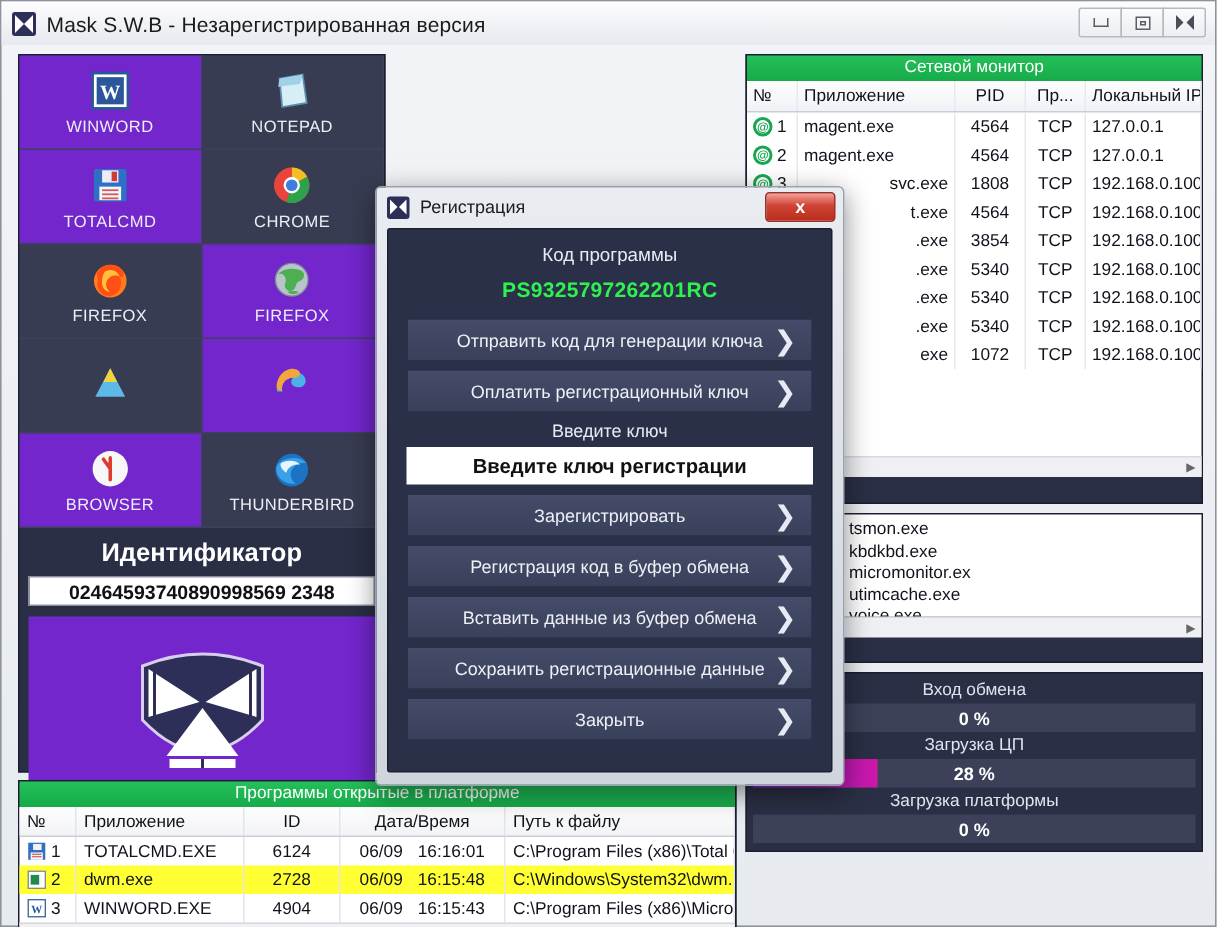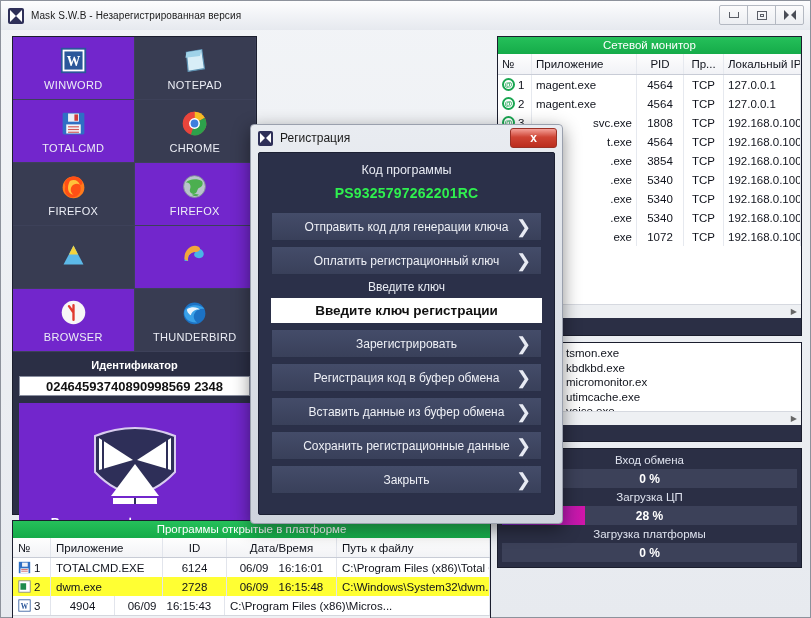--- a/index.html
+++ b/index.html
@@ -30,21 +30,21 @@
     content: ""; position: absolute; top: 2px; bottom: 2px; width: 0; height: 0;
   }
   .tb-icon::before {
     left: 2px; border-left: 6px solid #fff;
     border-top: 6px solid transparent; border-bottom: 6px solid transparent;
   }
   .tb-icon::after {
     right: 2px; border-right: 6px solid #fff;
     border-top: 6px solid transparent; border-bottom: 6px solid transparent;
   }
-  .tb-title { font-size: 10px; color: #1b1b1b; letter-spacing: .1px; }
+  .tb-title { font-size: 14px; color: #1b1b1b; letter-spacing: .1px; }
   .winbtns { position: absolute; right: 6px; top: 4px; display: flex; }
   .winbtn {
     width: 29px; height: 20px; border: 1px solid #b4b9c2;
     background: linear-gradient(180deg,#fbfbfc,#eceef2);
     margin-left: -1px; display: flex; align-items: center; justify-content: center;
     font-size: 11px; color: #40424a;
   }
   .winbtn:first-child { border-radius: 2px 0 0 2px; }
   .winbtn:last-child { border-radius: 0 2px 2px 0; }
   .glyph-min { width: 10px; height: 6px; border: 1px solid #5a5d66; border-top: none; }
@@ -76,21 +76,21 @@
     border-right: 1px solid #3d4159; border-bottom: 1px solid #3d4159;
     background: #383c52;
   }
   .tile.alt { background: #7226cc; }
   .tile-label {
     color: #eceef6; font-size: 11px; margin-top: 4px; letter-spacing: .3px;
   }
   .tile-icon { width: 29px; height: 29px; }
   
   .ident-title {
-    color: #fff; font-size: 11px; font-weight: bold;
+    color: #fff; font-size: 17px; font-weight: bold;
     text-align: center; padding: 7px 0 5px;
   }
   .ident-box {
     margin: 0 6px 7px; height: 20px; background: #fff;
     display: flex; align-items: center; justify-content: center;
     font-size: 13px; font-weight: bold; color: #111;
     border: 1px solid #8a8fa0;
   }
   
   .shield-panel {
@@ -480,20 +480,21 @@
         <div class="tbl-row">
           <div style="width:38px">
             <span class="rownum">
               <svg class="mini-icon" viewBox="0 0 16 16">
                 <rect x="1" y="1" width="14" height="14" fill="#fff" stroke="#2b579a"></rect>
                   <text x="8" y="12" font-size="9" font-weight="bold" fill="#2b579a" text-anchor="middle" font-family="Liberation Serif, serif">W</text>
               </svg>
               <span>3</span>
             </span>
           </div>
+          <div style="width:112px">WINWORD.EXE</div>
           <div style="width:64px;justify-content:center">4904</div>
           <div style="width:110px;justify-content:center;gap:10px">
             <span>06/09</span>
             <span>16:15:43</span>
           </div>
           <div style="flex:1">C:\Program Files (x86)\Micros...</div>
         </div>
 
         <div class="hscroll">
 

